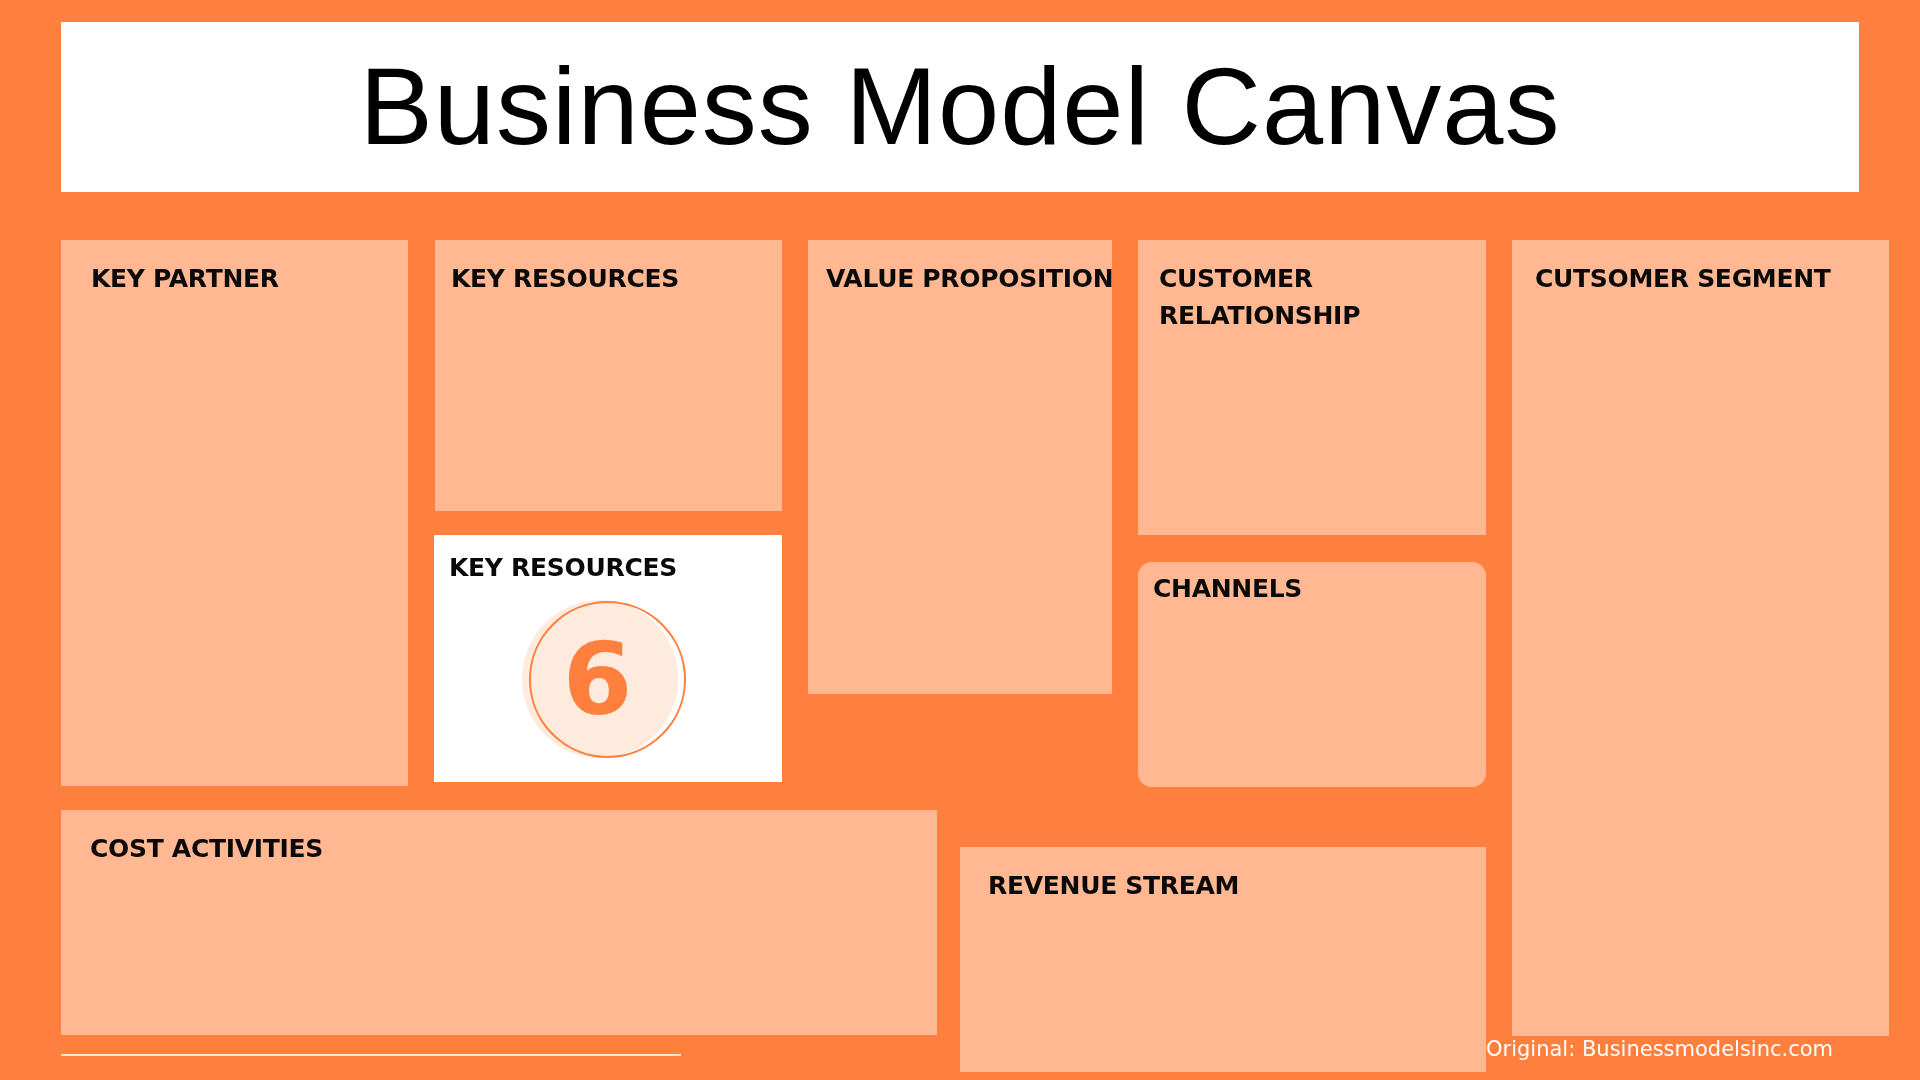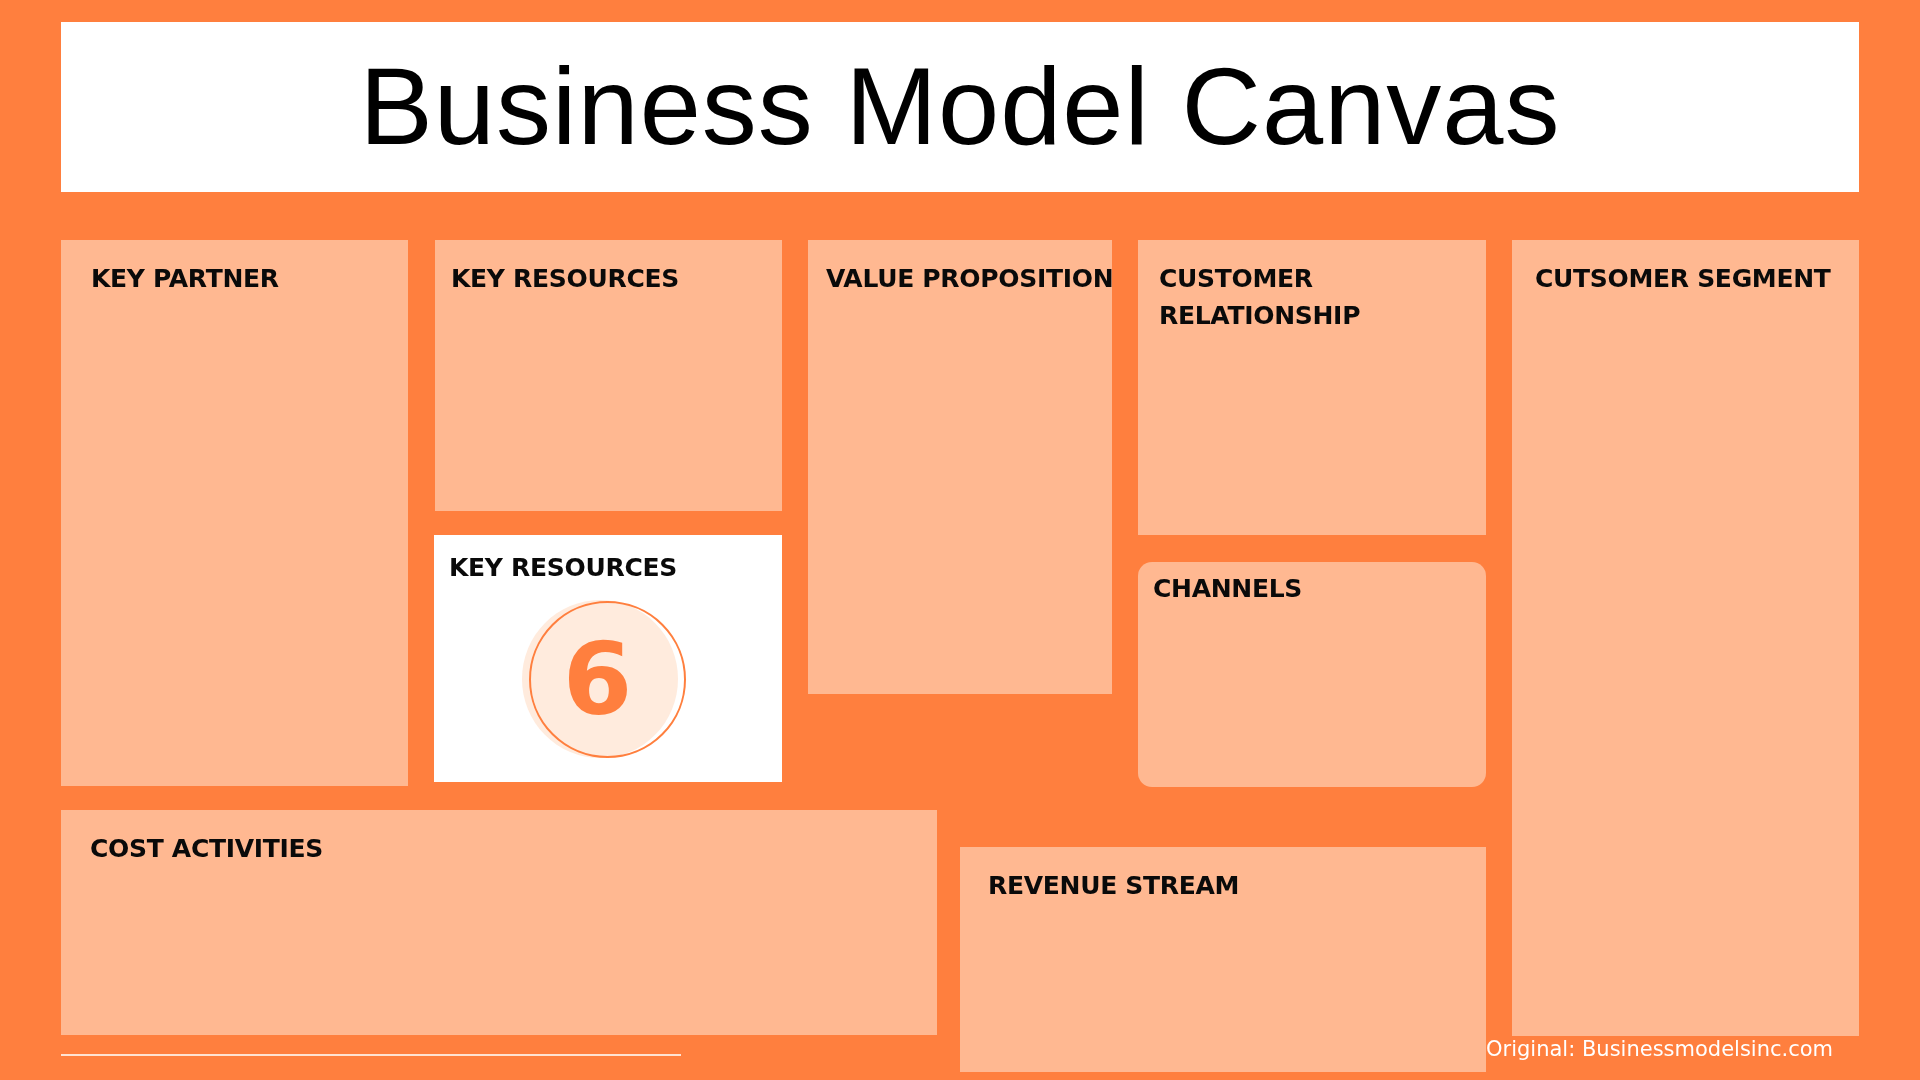--- a/index.html
+++ b/index.html
@@ -82,21 +82,21 @@
 
 <div class="box" style="left:1138px; top:240px; width:348px; height:295px;">
   <div class="label" style="left:21px; top:20px;">CUSTOMER</div>
   <div class="label" style="left:21px; top:57px;">RELATIONSHIP</div>
 </div>
 
 <div class="box" style="left:1138px; top:562px; width:348px; height:225px;border-radius:14px;">
   <div class="label" style="left:15px; top:8px;">CHANNELS</div>
 </div>
 
-<div class="box" style="left:1512px; top:240px; width:347px; height:796px;">
+<div class="box" style="left:1512px; top:240px; width:377px; height:796px;">
   <div class="label" style="left:23px; top:20px;">CUTSOMER SEGMENT</div>
 </div>
 
 <div class="box" style="left:61px; top:810px; width:876px; height:225px;">
   <div class="label" style="left:29px; top:20px;">COST ACTIVITIES</div>
 </div>
 
 <div class="box" style="left:960px; top:810px; width:526px; height:225px;margin-top:37px;">
   <div class="label" style="left:28px; top:20px;">REVENUE STREAM</div>
 </div>

